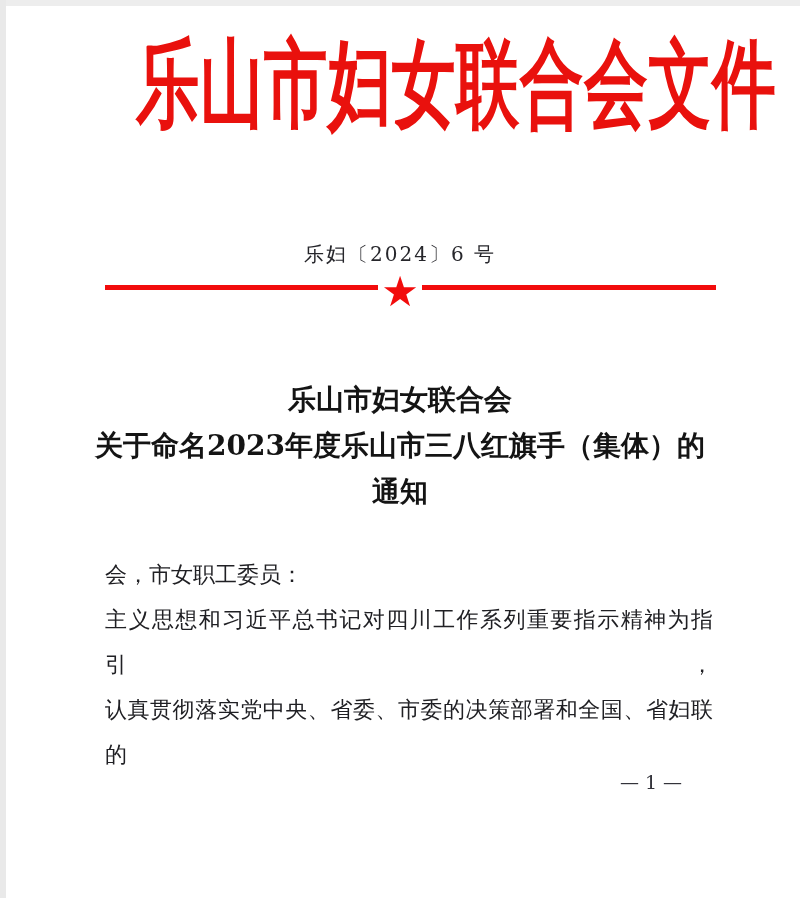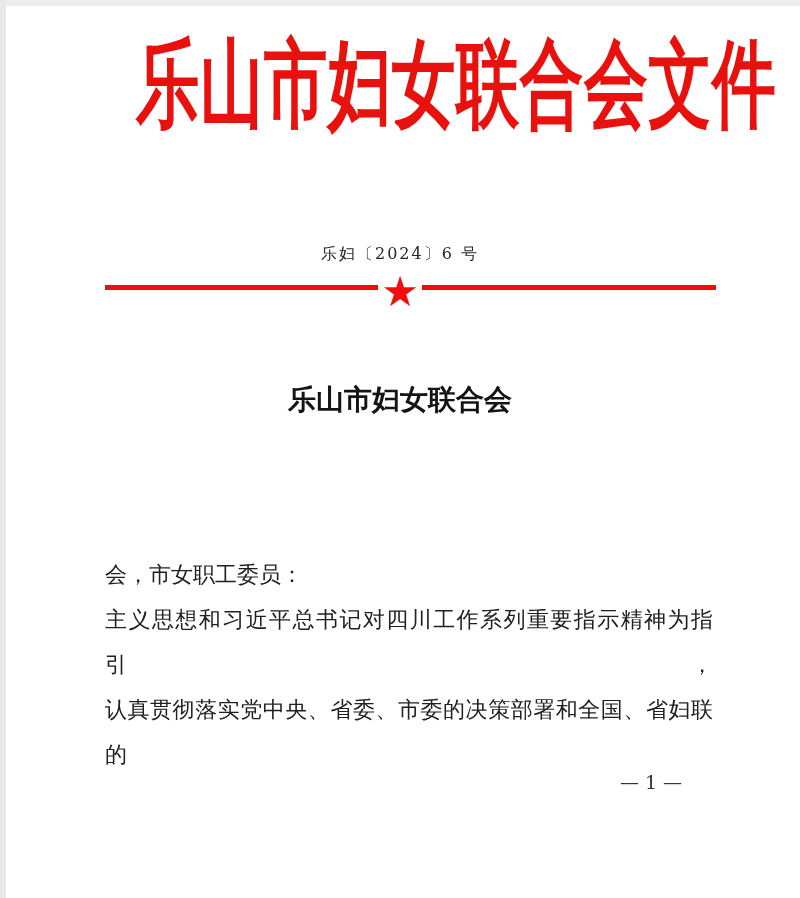--- a/index.html
+++ b/index.html
@@ -29,21 +29,21 @@
     color: #e9110d;
     transform: scaleX(0.66);
     transform-origin: center;
     letter-spacing: 1px;
   }
 
   .doc-number {
     position: absolute;
     top: 239px; left: 0; width: 800px;
     text-align: center;
-    font-size: 16px;
+    font-size: 20px;
     line-height: 30px;
     letter-spacing: 2px;
     color: #26262b;
   }
 
   .divider-left, .divider-right {
     position: absolute;
     top: 285px; height: 5px;
     background: #f20c0c;
   }
@@ -97,20 +97,22 @@
   <div class="letterhead">乐山市妇女联合会文件</div>
 
   <div class="doc-number">乐妇〔2024〕6 号</div>
 
   <div class="divider-left"></div>
   <div class="divider-right"></div>
   <div class="star">★</div>
 
   <div class="doc-title">
     <div class="doc-title-line">乐山市妇女联合会</div>
+    <div class="doc-title-line">关于命名2023年度乐山市三八红旗手（集体）的</div>
+    <div class="doc-title-line">通知</div>
   </div>
 
   <div class="body-text">
     <div class="line">会，市女职工委员：</div>
     <div class="line just">主义思想和习近平总书记对四川工作系列重要指示精神为指引，</div>
     <div class="line just">认真贯彻落实党中央、省委、市委的决策部署和全国、省妇联的</div>
   </div>
 
   <div class="page-number">— 1 —</div>
 </div>

